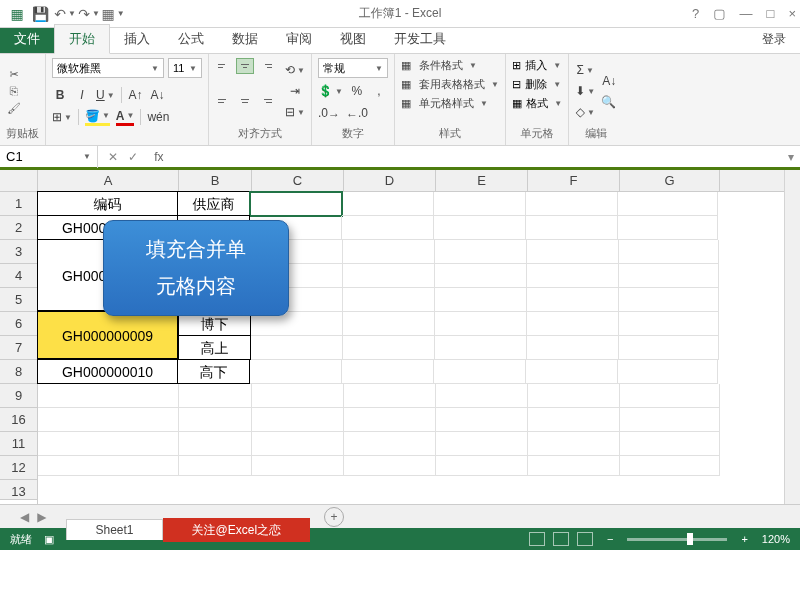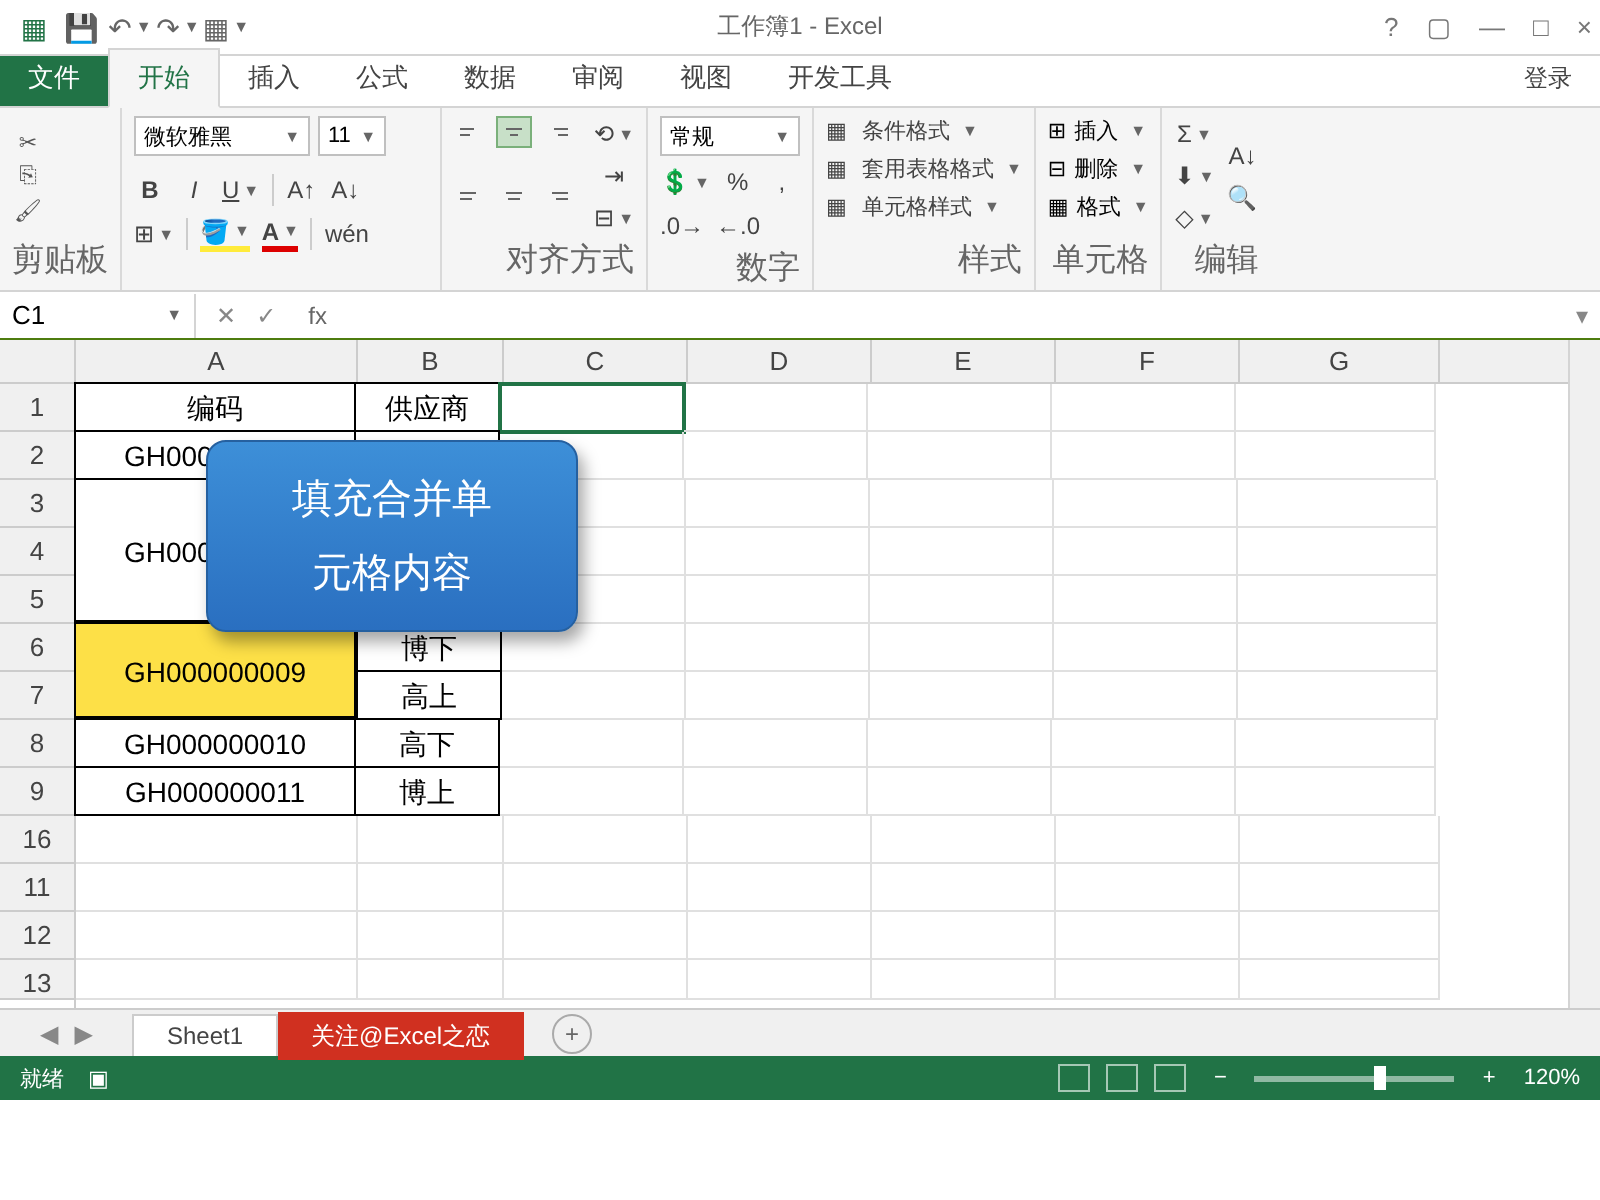--- a/index.html
+++ b/index.html
@@ -10,61 +10,61 @@
 .title-text{position:absolute;left:50%;transform:translateX(-50%);color:#666;font-size:12px}
 .win-controls{position:absolute;right:4px;display:flex;gap:14px;color:#777;font-size:13px}
 .tabs{height:26px;background:#fff;display:flex;align-items:flex-end;border-bottom:1px solid #d4d4d4}
 .tab{padding:5px 14px;color:#444;cursor:pointer;font-size:13px}
 .tab.file{background:#217346;color:#fff}
 .tab.active{color:#217346;border:1px solid #d4d4d4;border-bottom:1px solid #f5f5f5;background:#f5f5f5;position:relative;bottom:-1px}
 .login{margin-left:auto;padding:5px 14px;color:#444}
 .ribbon{height:92px;background:#f5f5f5;border-bottom:1px solid #d4d4d4;display:flex}
 .rgroup{border-right:1px solid #d9d9d9;padding:4px 6px 2px;display:flex;flex-direction:column;justify-content:space-between}
 .rgroup-body{display:flex;gap:6px;flex:1}
-.rgroup-label{text-align:right;color:#666;font-size:16px;padding:2px 0}
+.rgroup-label{text-align:center;color:#666;font-size:11px;padding:2px 0}
 .paste-btn{width:34px;display:flex;flex-direction:column;align-items:center;gap:2px;padding-top:4px}
 .paste-icon{width:24px;height:26px;background:linear-gradient(#fff,#f0e0a0);border:1px solid #c0a040;border-radius:2px;position:relative}
 .paste-icon::after{content:"";position:absolute;top:2px;left:4px;width:14px;height:4px;background:#888;border-radius:2px}
 .mini-col{display:flex;flex-direction:column;gap:3px;justify-content:center}
 .mini{width:16px;height:14px;font-size:11px;color:#555;display:flex;align-items:center;justify-content:center}
 .font-row{display:flex;gap:4px;align-items:center;margin-bottom:4px}
 .combo{height:20px;border:1px solid #c0c0c0;background:#fff;font-size:11px;padding:0 4px;display:flex;align-items:center;justify-content:space-between}
-.font-name{width:88px}
+.font-name{width:112px}
 .font-size{width:34px}
 .btn-row{display:flex;gap:6px;align-items:center}
 .rbtn{min-width:16px;height:18px;font-size:12px;color:#444;display:flex;align-items:center;justify-content:center}
 .align-grid{display:grid;grid-template-columns:repeat(3,18px);gap:3px}
 .align-cell{width:18px;height:16px;border:1px solid transparent;display:flex;flex-direction:column;justify-content:center;gap:2px;padding:2px}
 .align-cell.sel{background:#c8e0c8;border-color:#7ab07a}
 .al{height:1px;background:#666}
 .styles-col{display:flex;flex-direction:column;gap:4px;font-size:11px;color:#444}
 .style-row{display:flex;align-items:center;gap:4px}
 .sicon{width:14px;height:14px}
 .cells-col{display:flex;flex-direction:column;gap:4px;font-size:11px}
-.namebox-row{height:24px;background:#fff;border-bottom:1px solid #4d7c0f;display:flex;align-items:center}
+.namebox-row{height:24px;background:#fff;border-bottom:3px solid #4d7c0f;display:flex;align-items:center}
 .namebox{width:98px;height:22px;border-right:1px solid #d4d4d4;padding:0 6px;display:flex;align-items:center;justify-content:space-between;font-size:13px}
 .fx-btns{display:flex;gap:10px;padding:0 10px;color:#888;align-items:center}
 .fx-label{color:#666;padding:0 6px}
 .fbar{flex:1;height:22px}
 .sheet{display:flex;height:358px;background:#fff}
 .rowhdrs{width:38px;border-right:1px solid #ccc}
 .colhdrs{height:22px;display:flex;border-bottom:1px solid #ccc;background:#f0f0f0}
 .corner{width:38px;height:22px;background:#f0f0f0;border-right:1px solid #ccc;border-bottom:1px solid #ccc}
 .ch{border-right:1px solid #ccc;text-align:center;line-height:22px;color:#444;font-size:13px;background:#f0f0f0}
 .rh{height:24px;border-bottom:1px solid #ccc;text-align:center;line-height:24px;color:#444;font-size:13px;background:#f0f0f0}
 .grid{position:relative;flex:1}
 .cells{position:relative}
 .grow{display:flex;height:24px}
 .cell{border-right:1px solid #e0e0e0;border-bottom:1px solid #e0e0e0;text-align:center;line-height:24px;font-size:14px;color:#000}
 .tblcell{border:1px solid #000;margin:-1px 0 0 -1px}
 .cA{width:141px}.cB{width:73px}.cC{width:92px}.cD{width:92px}.cE{width:92px}.cF{width:92px}.cG{width:100px}
 .callout{position:absolute;left:45px;top:28px;width:186px;height:96px;background:linear-gradient(#3d8fd8,#2a6fc0);border-radius:10px;box-shadow:3px 5px 8px rgba(0,0,0,.35);color:#fff;font-size:20px;display:flex;flex-direction:column;align-items:center;justify-content:center;gap:10px;border:1px solid #2560a0}
 .sheet-tabs{height:24px;border-top:1px solid #ccc;background:#f0f0f0;display:flex;align-items:center;padding-left:20px;gap:0}
 .nav-arrows{display:flex;gap:8px;color:#888;padding-right:20px}
-.stab{padding:3px 16px;background:#fff;border:1px solid #ccc;border-bottom:none;font-size:12px;color:#444;position:relative;top:1px}
+.stab{padding:3px 28px;background:#fff;border:1px solid #ccc;border-bottom:none;font-size:12px;color:#444;position:relative;top:13px}
 .stab.red{background:#d03020;color:#fff;border-color:#d03020}
 .addsheet{width:20px;height:20px;border:1px solid #aaa;border-radius:50%;margin-left:14px;text-align:center;line-height:18px;color:#666}
 .statusbar{height:22px;background:#217346;color:#fff;display:flex;align-items:center;padding:0 10px;font-size:11px}
 .status-right{margin-left:auto;display:flex;align-items:center;gap:14px}
 .view-btns{display:flex;gap:8px}
 .vbtn{width:16px;height:14px;border:1px solid rgba(255,255,255,.6)}
 .zoom-slider{width:100px;height:3px;background:rgba(255,255,255,.5);position:relative}
 .zoom-thumb{position:absolute;width:6px;height:12px;background:#fff;top:-5px;left:60px}
 .scrollbar-v{width:16px;background:#f0f0f0;border-left:1px solid #d4d4d4}
 .dd{font-size:8px;color:#666;margin-left:2px}
@@ -384,29 +384,20 @@
           <div class="grow">
               <div class="cell tblcell cA">GH000000010</div>
               <div class="cell tblcell cB">高下</div>
               <div class="cell cC"></div>
               <div class="cell cD"></div>
               <div class="cell cE"></div>
               <div class="cell cF"></div>
               <div class="cell cG"></div>
             </div>
           <div class="grow">
-              <div class="cell tblcell cA">GH000000011</div>
-              <div class="cell tblcell cB">博上</div>
-              <div class="cell cC"></div>
-              <div class="cell cD"></div>
-              <div class="cell cE"></div>
-              <div class="cell cF"></div>
-              <div class="cell cG"></div>
-            </div>
-          <div class="grow">
               <div class="cell cA"></div>
               <div class="cell cB"></div>
               <div class="cell cC"></div>
               <div class="cell cD"></div>
               <div class="cell cE"></div>
               <div class="cell cF"></div>
               <div class="cell cG"></div>
             </div>
           <div class="grow">
               <div class="cell cA"></div>

